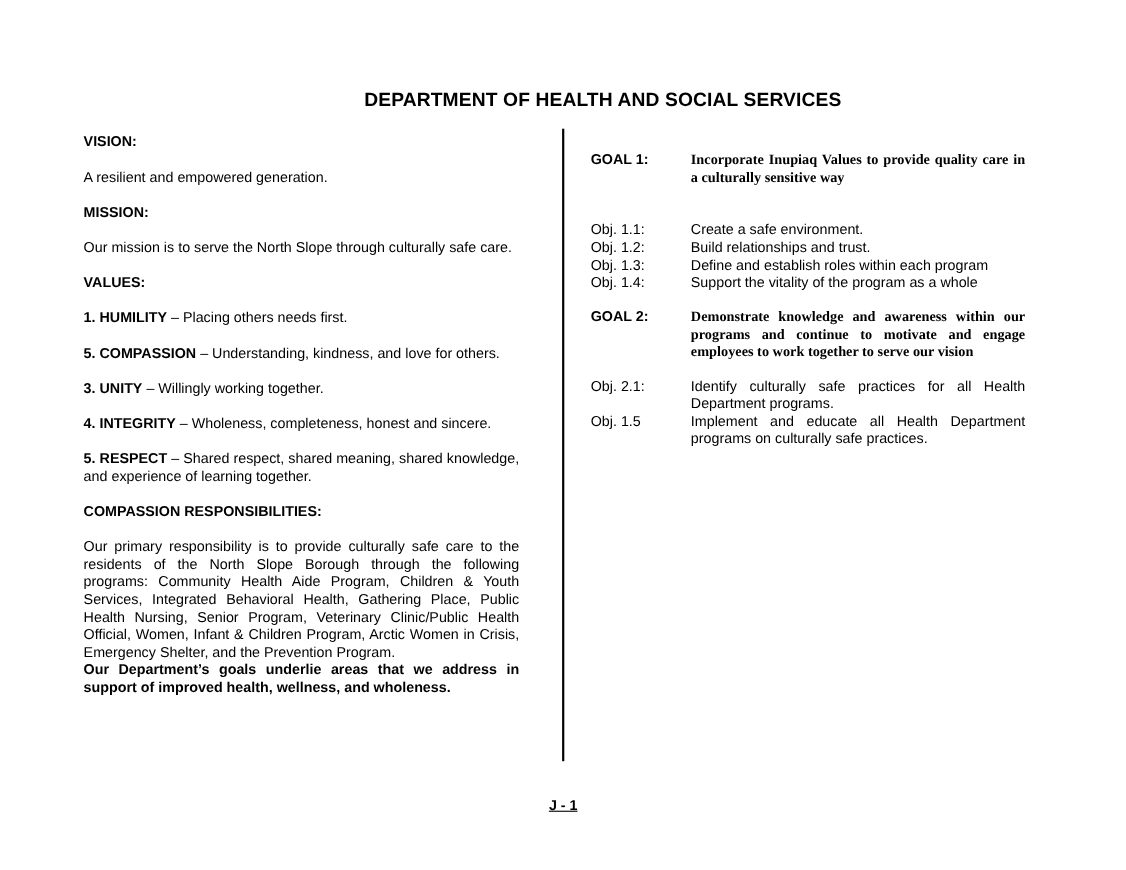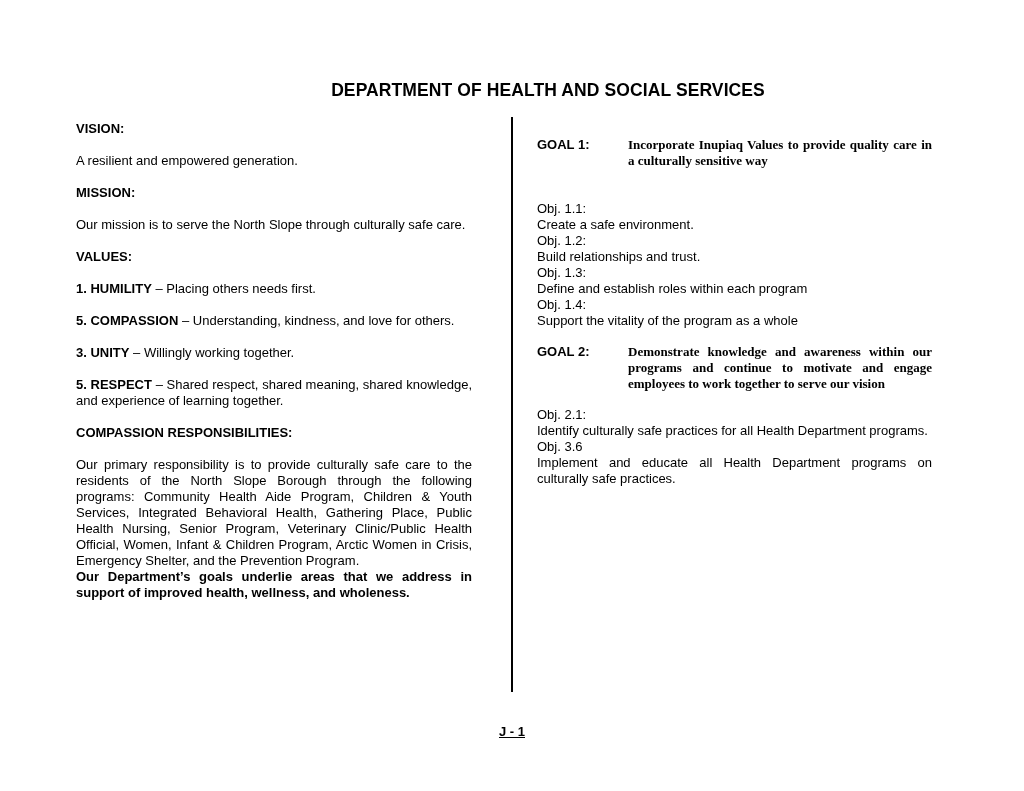--- a/index.html
+++ b/index.html
@@ -8,41 +8,42 @@
   .title { position:absolute; left:0; width:1024px; top:80px; text-align:center;
            font-weight:bold; font-size:17.5px; letter-spacing:0.1px;padding-left:36px; }
   .left { position:absolute; left:76px; top:121px; width:396px; font-size:13px; line-height:16px; }
   .left p { margin:0; text-align:justify; }
   .h { font-weight:bold; }
   .divider { position:absolute; left:511px; top:117px; width:2px; height:575px; background:#000; }
   .right { position:absolute; left:537px; top:137px; width:395px; font-size:13px; line-height:16px; }
   .goal { display:flex; }
   .goal .lbl { width:91px; flex:none; font-weight:bold; }
   .goal .txt { flex:1; font-weight:bold; text-align:justify;font-family:Liberation Serif, serif; }
-  .obj { display:flex;flex-direction:column; }
+  .obj { display:flex; }
   .obj .lbl { width:91px; flex:none; }
   .obj .txt { flex:1; text-align:justify; }
   .pagenum { position:absolute; left:0; width:1024px; top:724px; text-align:center;
              font-weight:bold; font-size:13px;text-decoration:underline; }
 </style>
 </head>
 <body>
 
 <div class="title">DEPARTMENT OF HEALTH AND SOCIAL SERVICES</div>
 
 <div class="left">
   <p class="h">VISION:</p>
   <p style="margin-top:16px">A resilient and empowered generation.</p>
   <p class="h" style="margin-top:16px">MISSION:</p>
   <p style="margin-top:16px">Our mission is to serve the North Slope through culturally safe care.</p>
   <p class="h" style="margin-top:16px">VALUES:</p>
 
   <p style="margin-top:16px"><b>1.  HUMILITY</b><span> – Placing others needs first.</span></p>
   <p style="margin-top:16px"><b>5. COMPASSION</b><span> – Understanding, kindness, and love for others.</span></p>
   <p style="margin-top:16px"><b>3.  UNITY</b><span> – Willingly working together.</span></p>
+  <p style="margin-top:16px"><b>4. INTEGRITY</b><span> – Wholeness, completeness, honest and sincere.</span></p>
   <p style="margin-top:16px"><b>5. RESPECT</b><span> – Shared respect, shared meaning, shared knowledge, and experience of learning together.</span></p>
 
   <p class="h" style="margin-top:16px">COMPASSION RESPONSIBILITIES:</p>
   <p style="margin-top:16px">Our primary responsibility is to provide culturally safe care to the residents of the North Slope Borough through the following programs: Community Health Aide Program, Children &amp; Youth Services, Integrated Behavioral Health, Gathering Place, Public Health Nursing, Senior Program, Veterinary Clinic/Public Health Official, Women, Infant &amp; Children Program, Arctic Women in Crisis, Emergency Shelter, and the Prevention Program.</p>
   <p class="h">Our Department’s goals underlie areas that we address in support of improved health, wellness, and wholeness.</p>
 </div>
 
 <div class="divider"></div>
 
 <div class="right">
@@ -71,18 +72,18 @@
   <div class="goal" style="margin-top:15px">
     <div class="lbl">GOAL 2:</div>
     <div class="txt">Demonstrate knowledge and awareness within our programs and continue to motivate and engage employees to work together to serve our vision</div>
   </div>
   <div style="height:15px"></div>
   <div class="obj">
     <div class="lbl">Obj. 2.1:</div>
     <div class="txt">Identify culturally safe practices for all Health Department programs.</div>
   </div>
   <div class="obj">
-    <div class="lbl">Obj. 3.6</div>
+    <div class="lbl">Obj. 1.5</div>
     <div class="txt">Implement and educate all Health Department programs on culturally safe practices.</div>
   </div>
 </div>
 
 <div class="pagenum">J - 1</div>
 
 </body></html>

